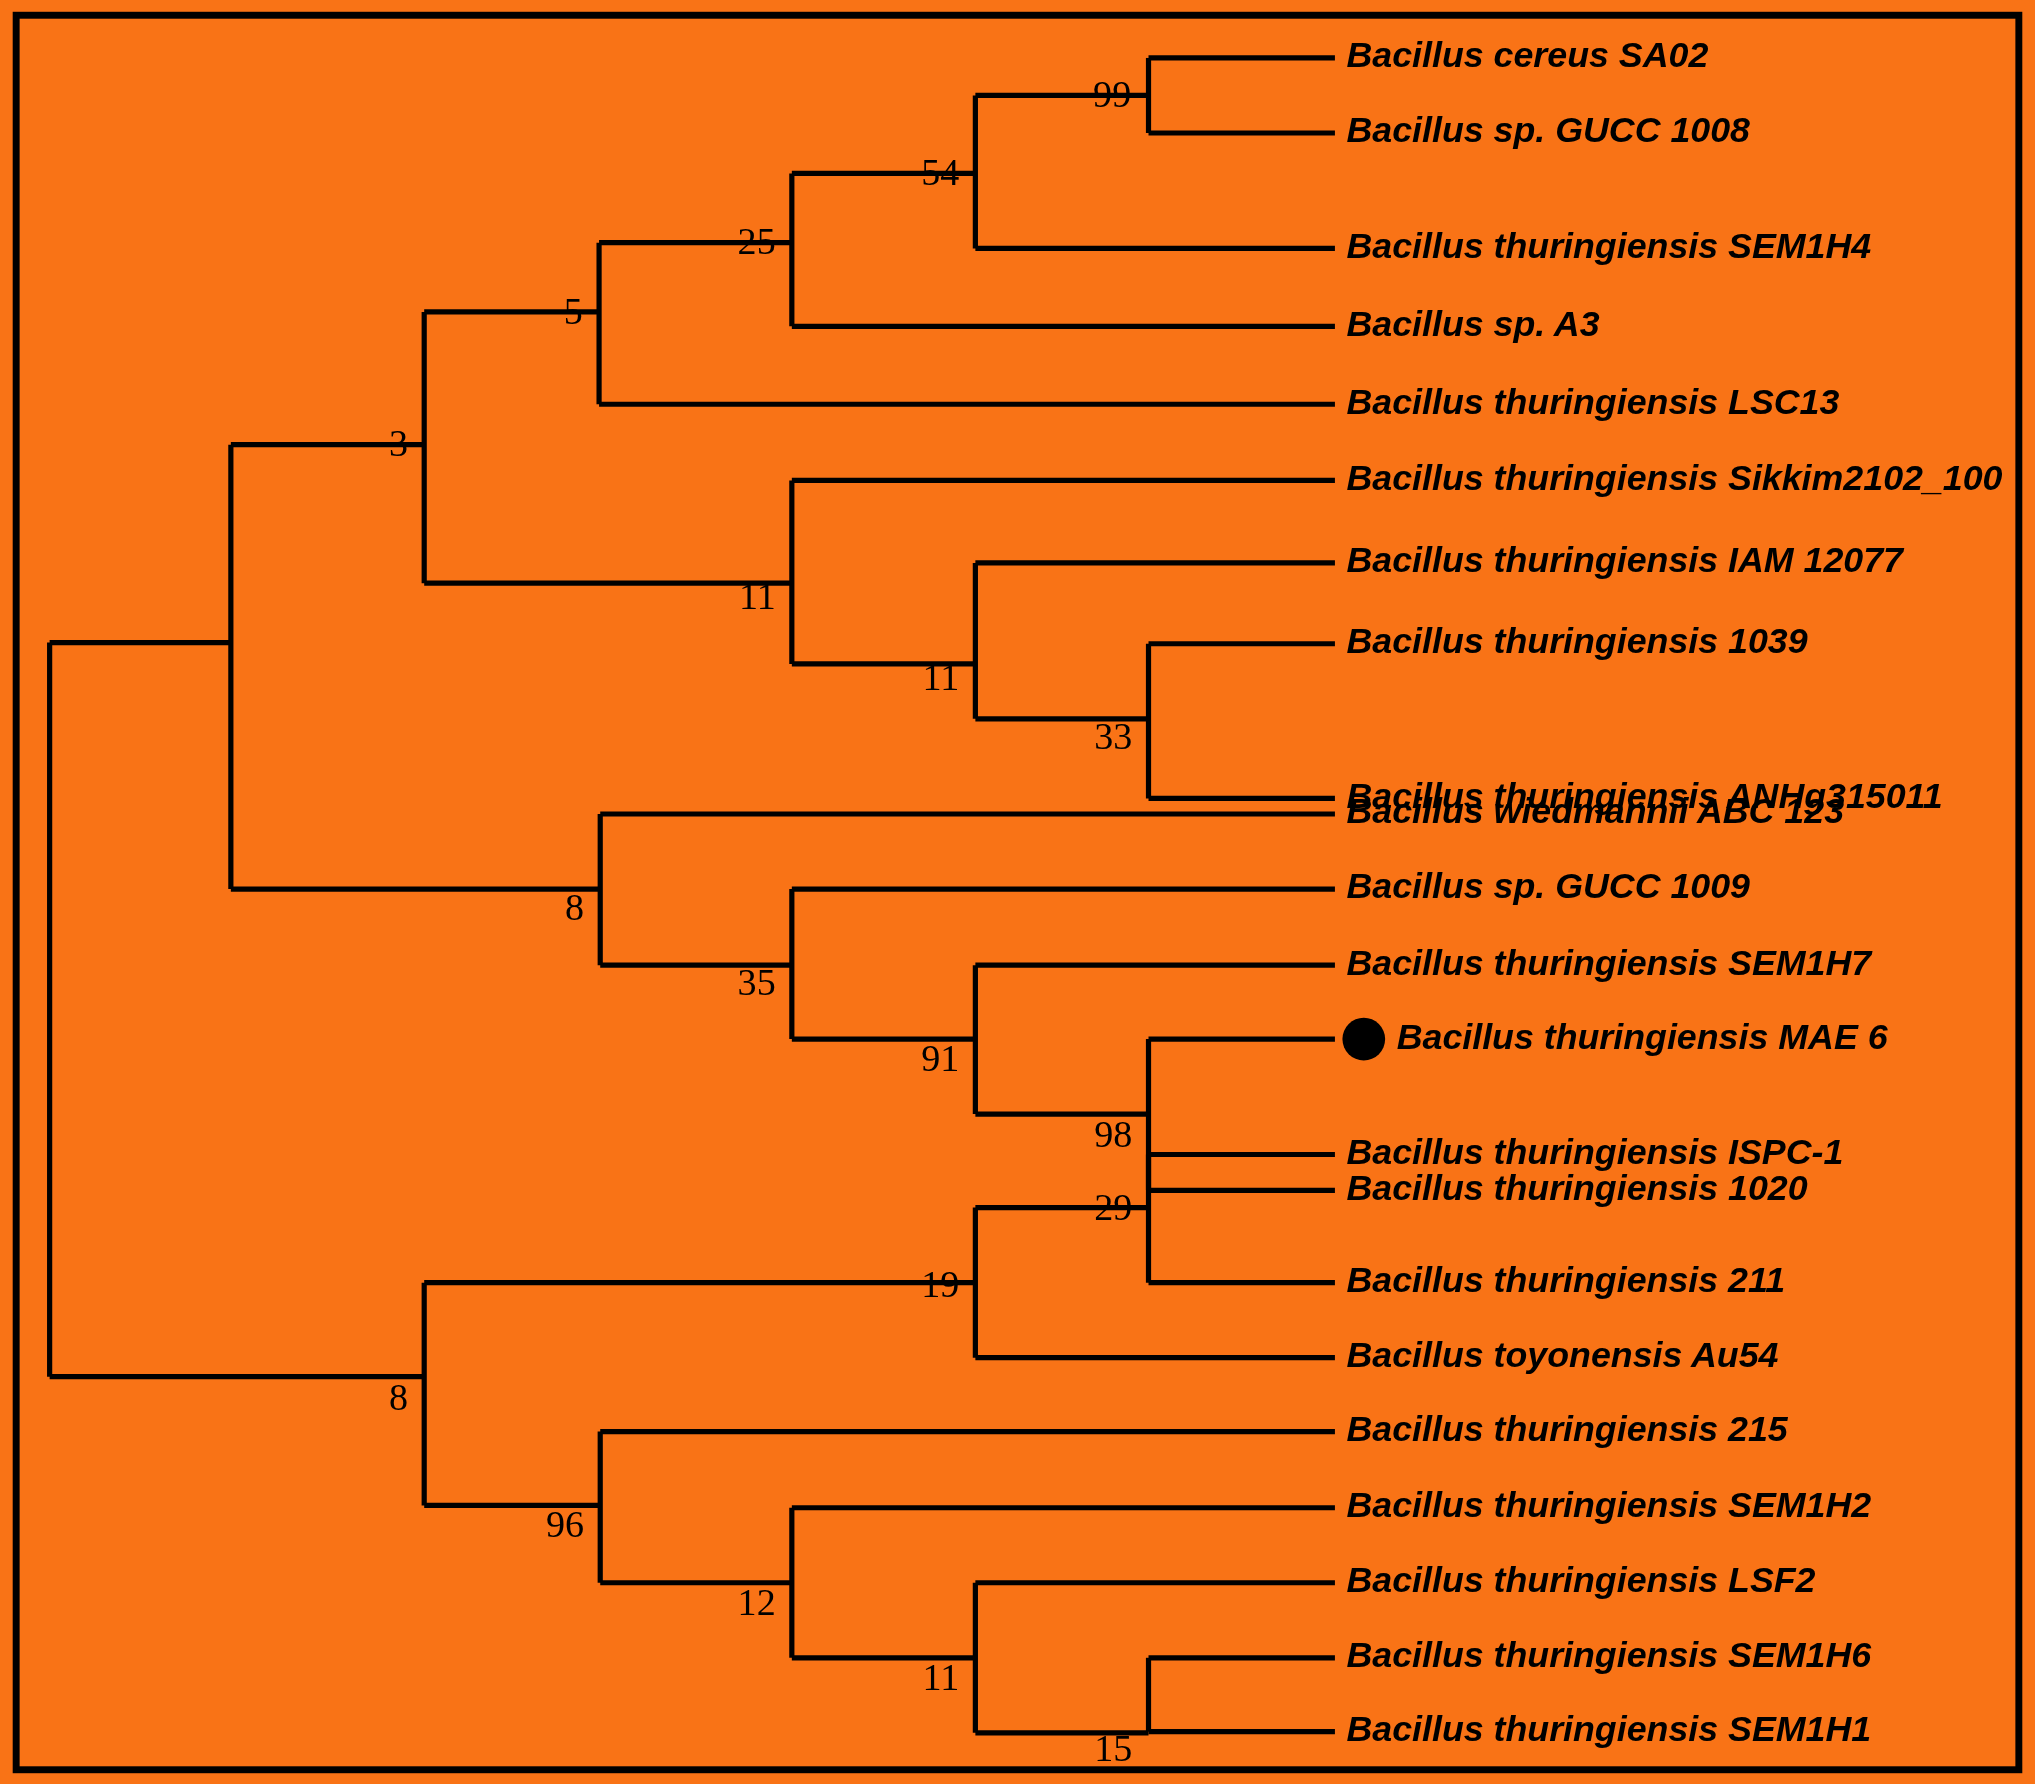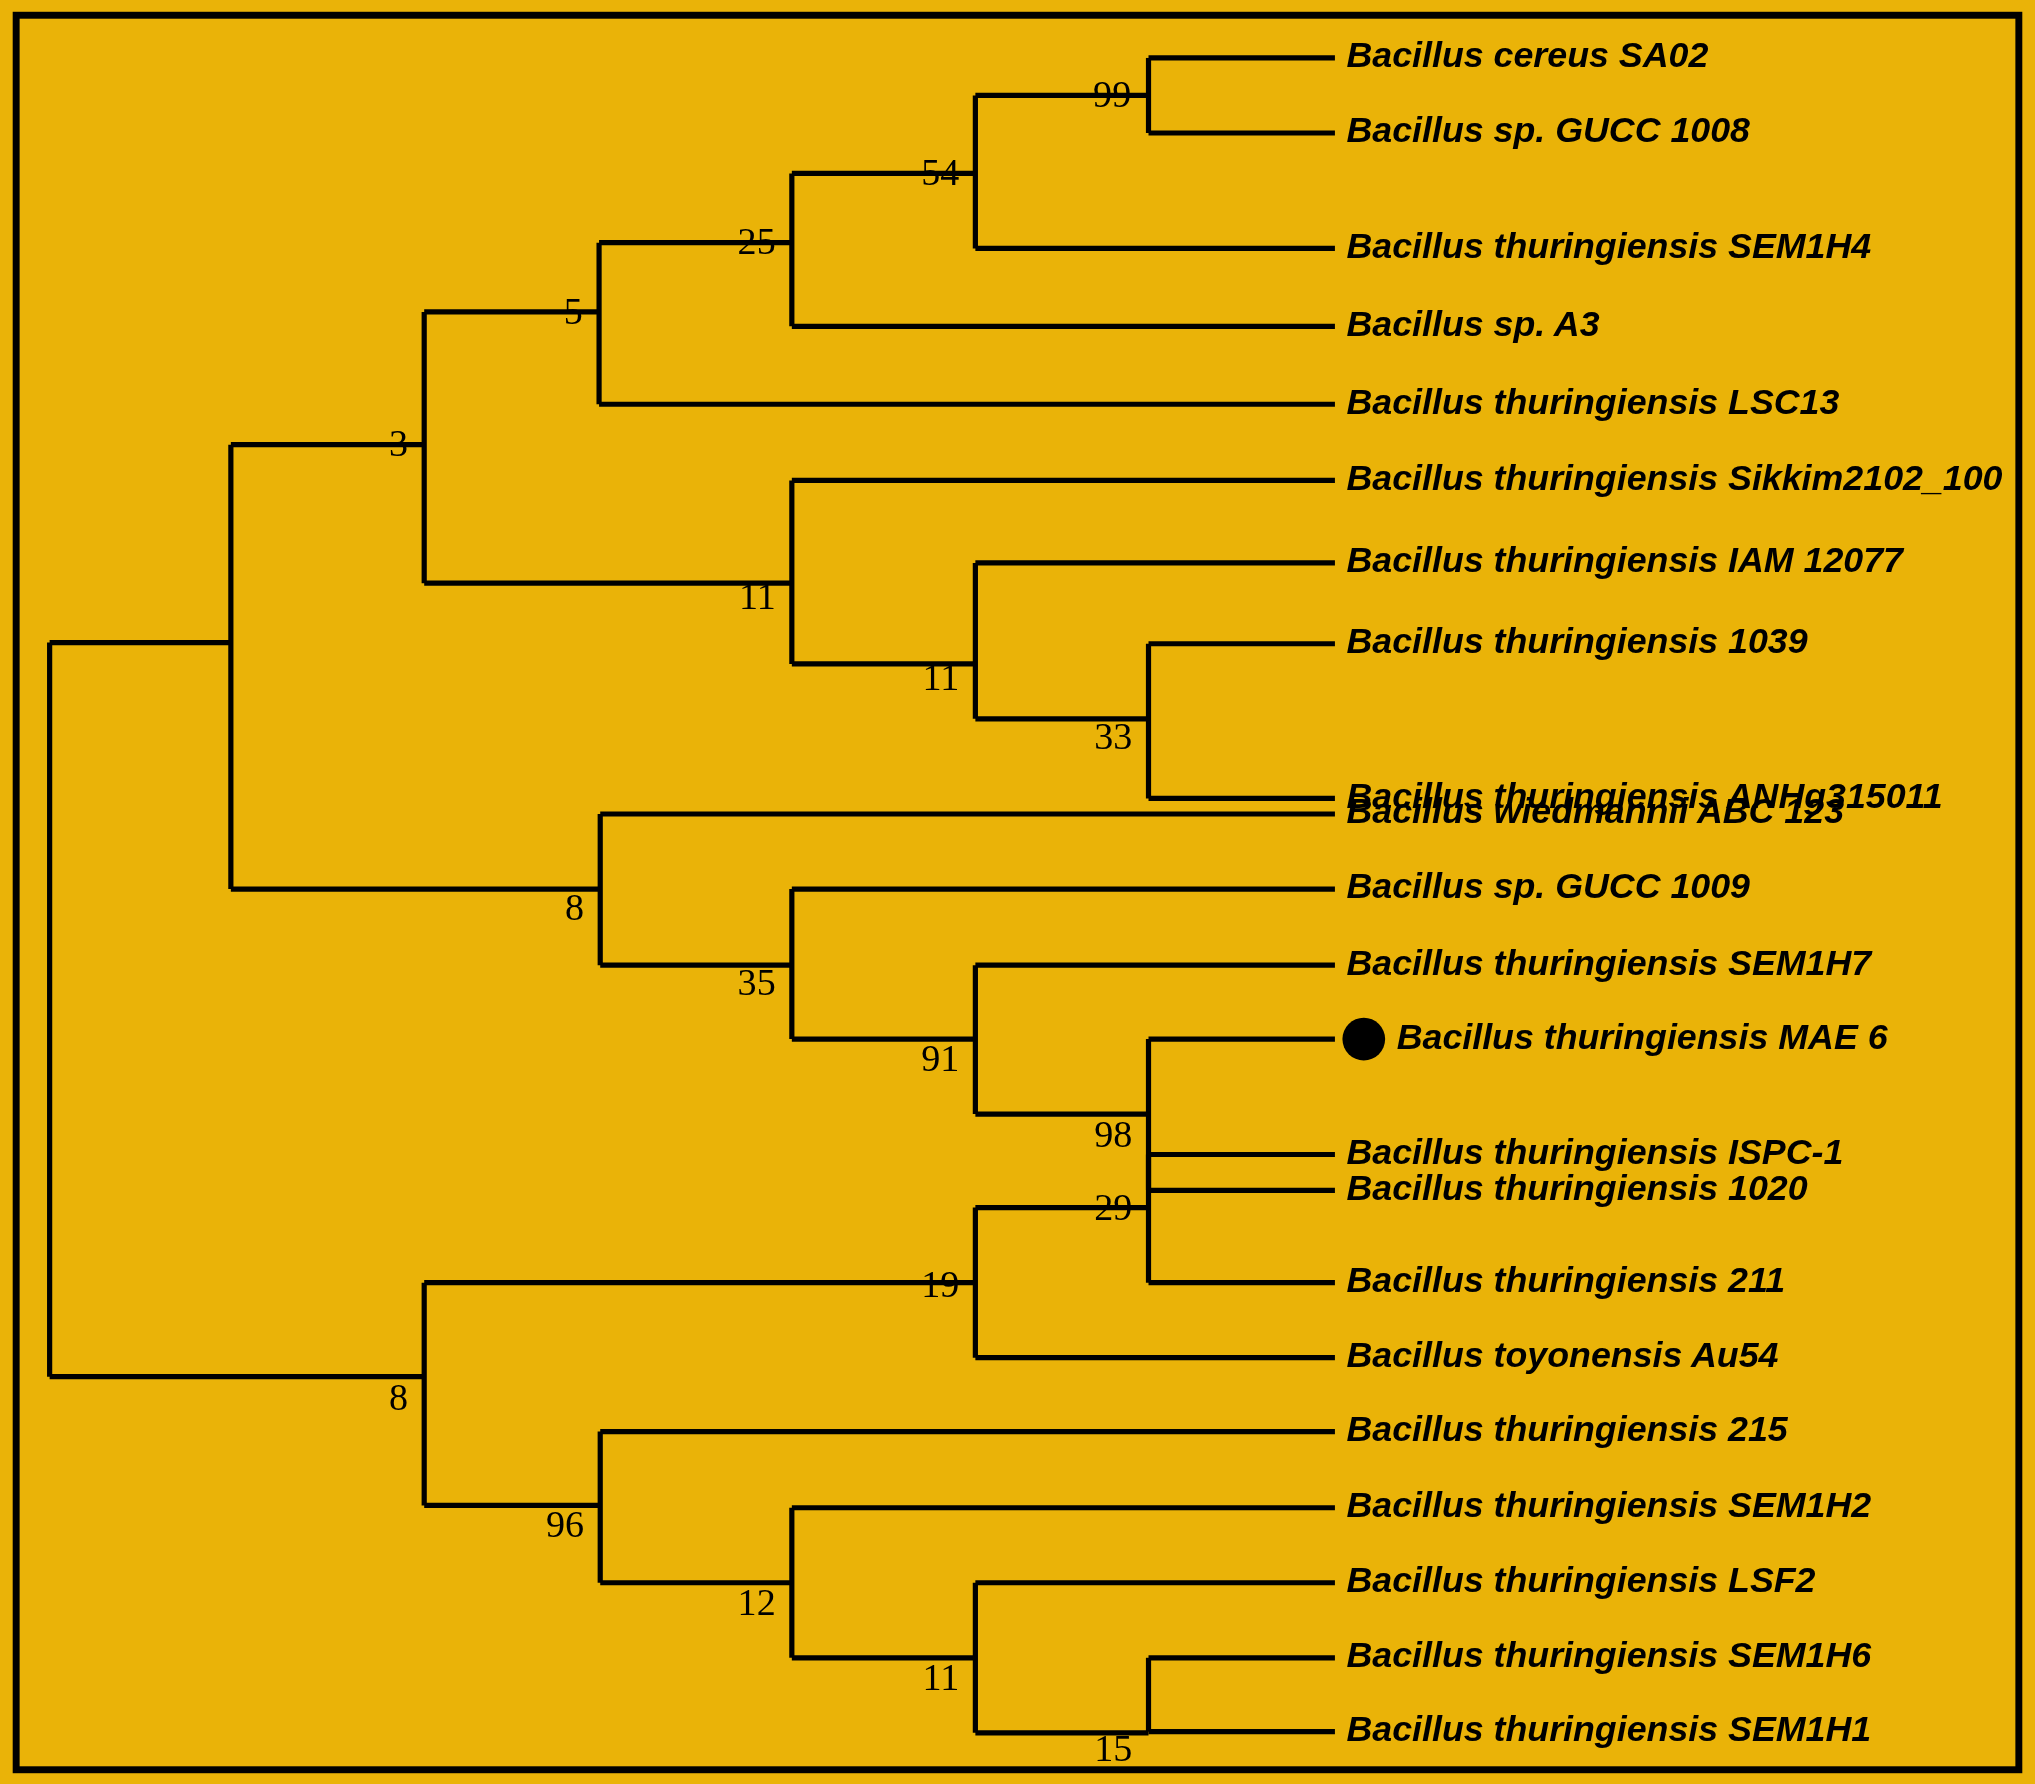--- a/index.html
+++ b/index.html
@@ -7,21 +7,21 @@
     padding: 0;
     background: #ffffff;
   }
   body {
     font-family: "Liberation Sans", sans-serif;
   }
   #figure-root {
     position: relative;
     width: 2035px;
     height: 1785px;
-    background: #eab308;
+    background: #f97316;
     box-sizing: border-box;
   }
   #tree-svg {
     position: absolute;
     left: 0;
     top: 0;
     width: 2035px;
     height: 1785px;
     display: block;
   }

